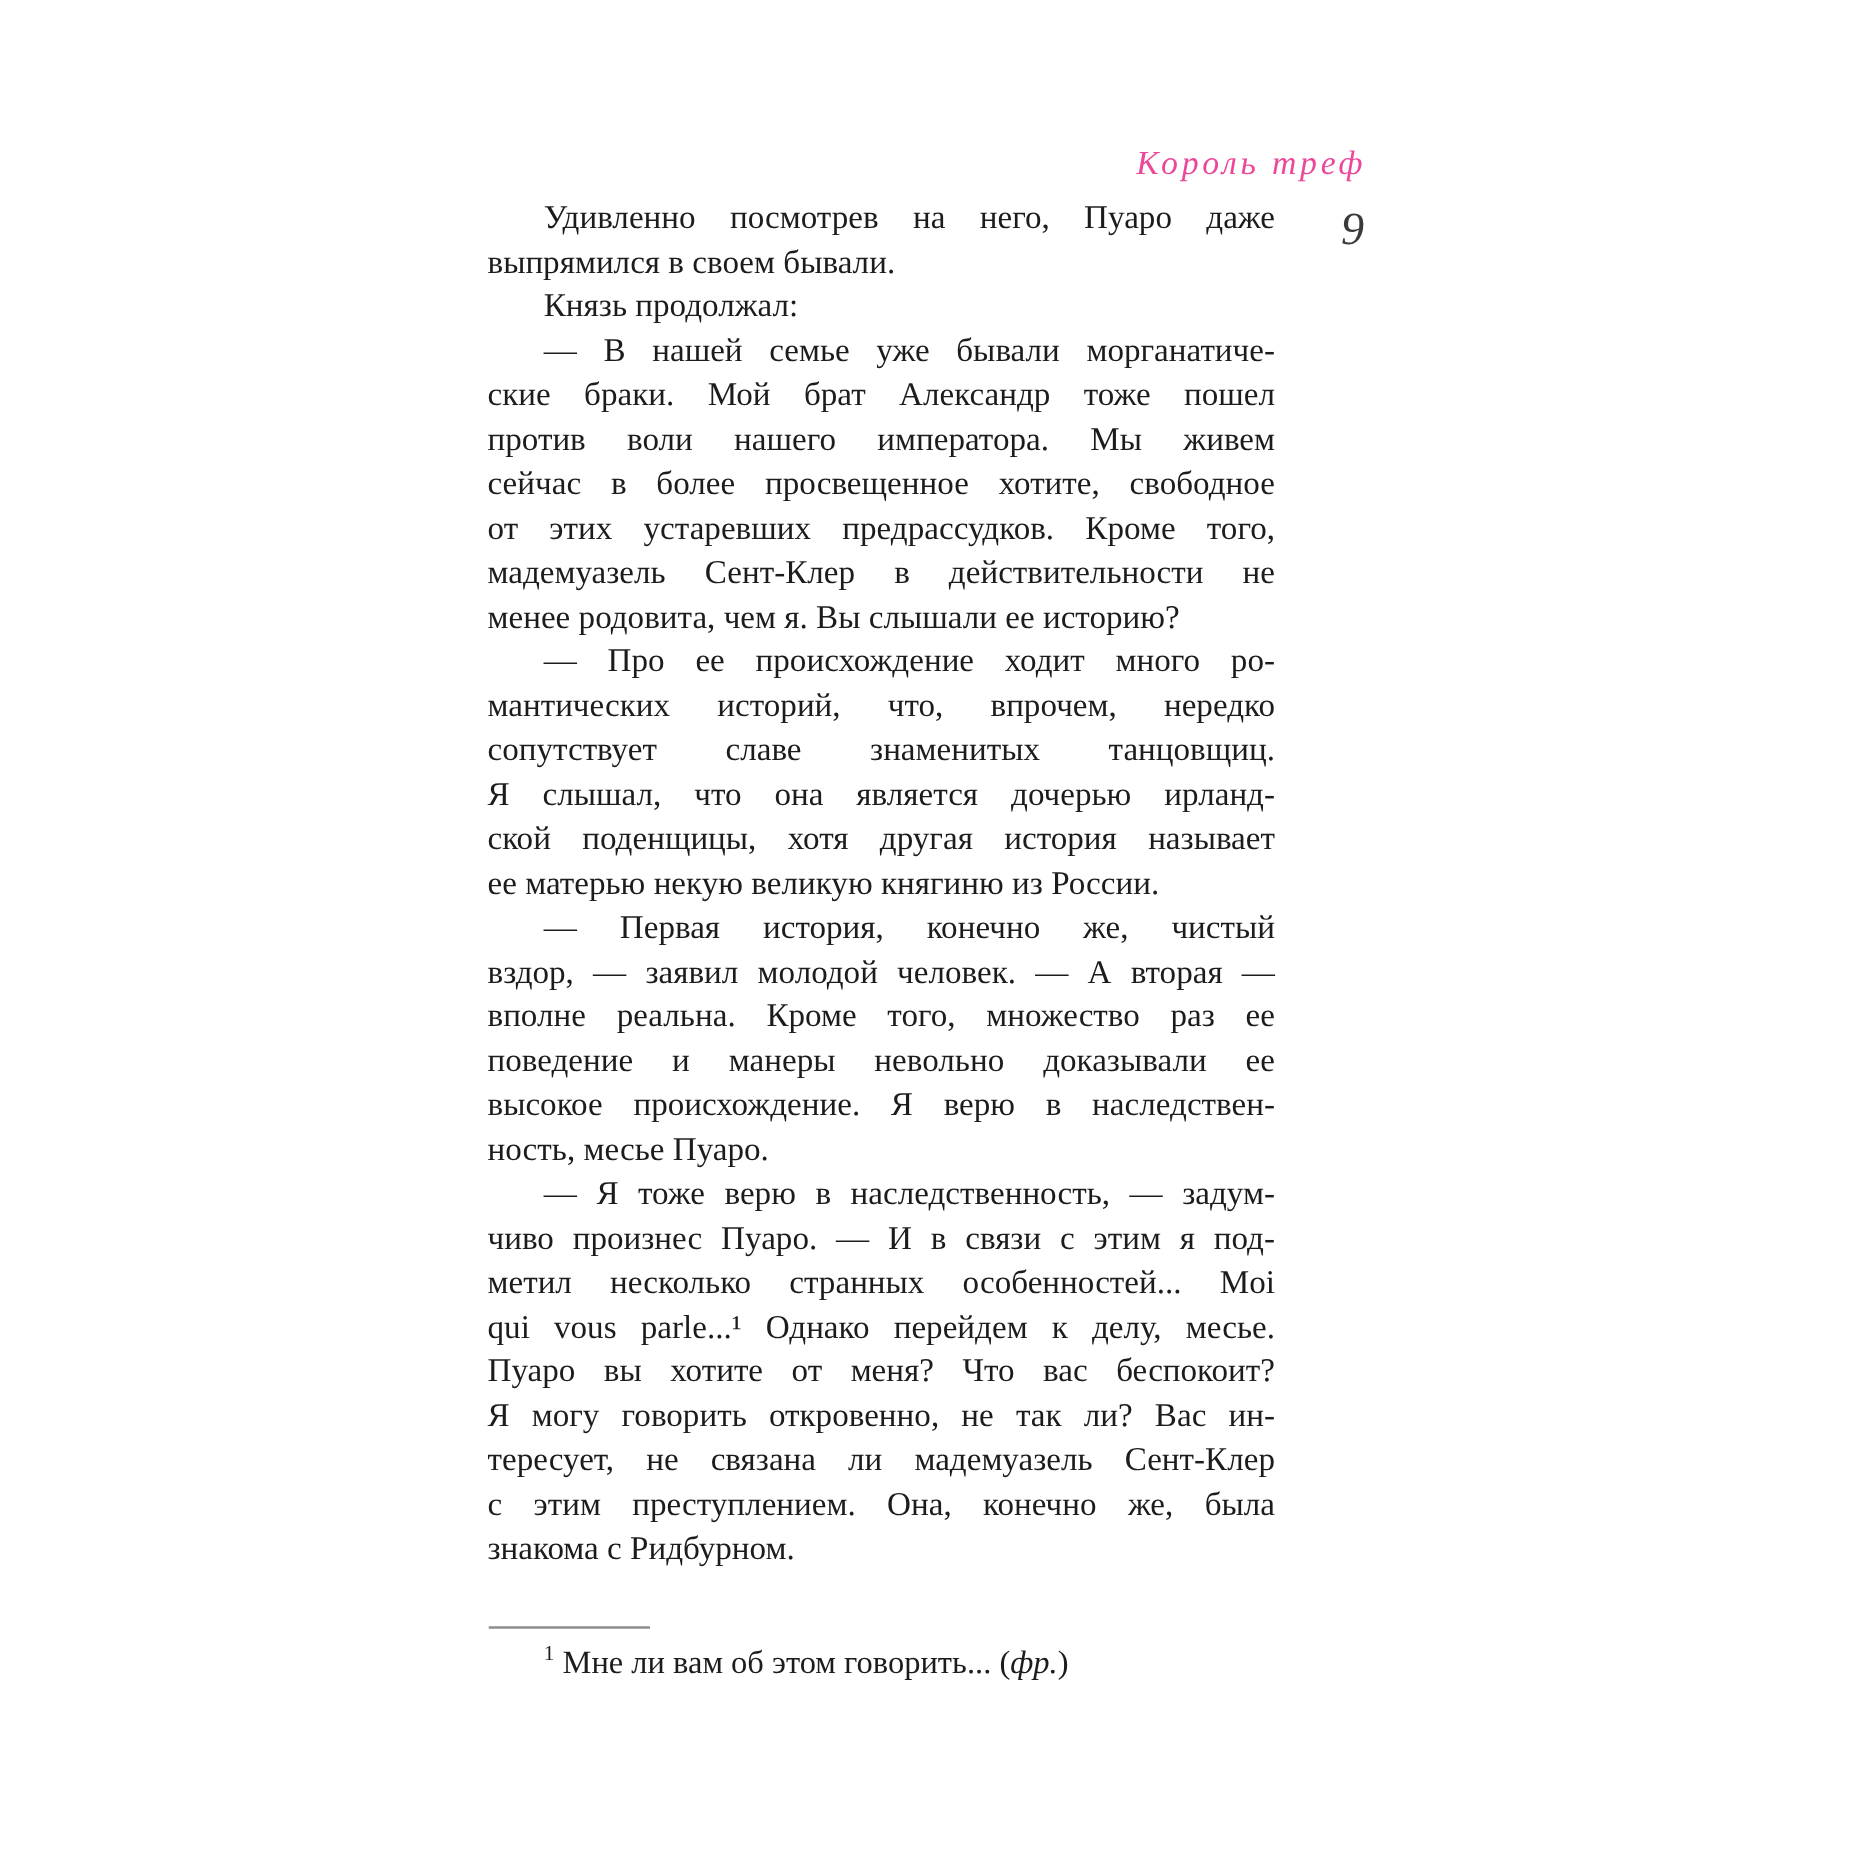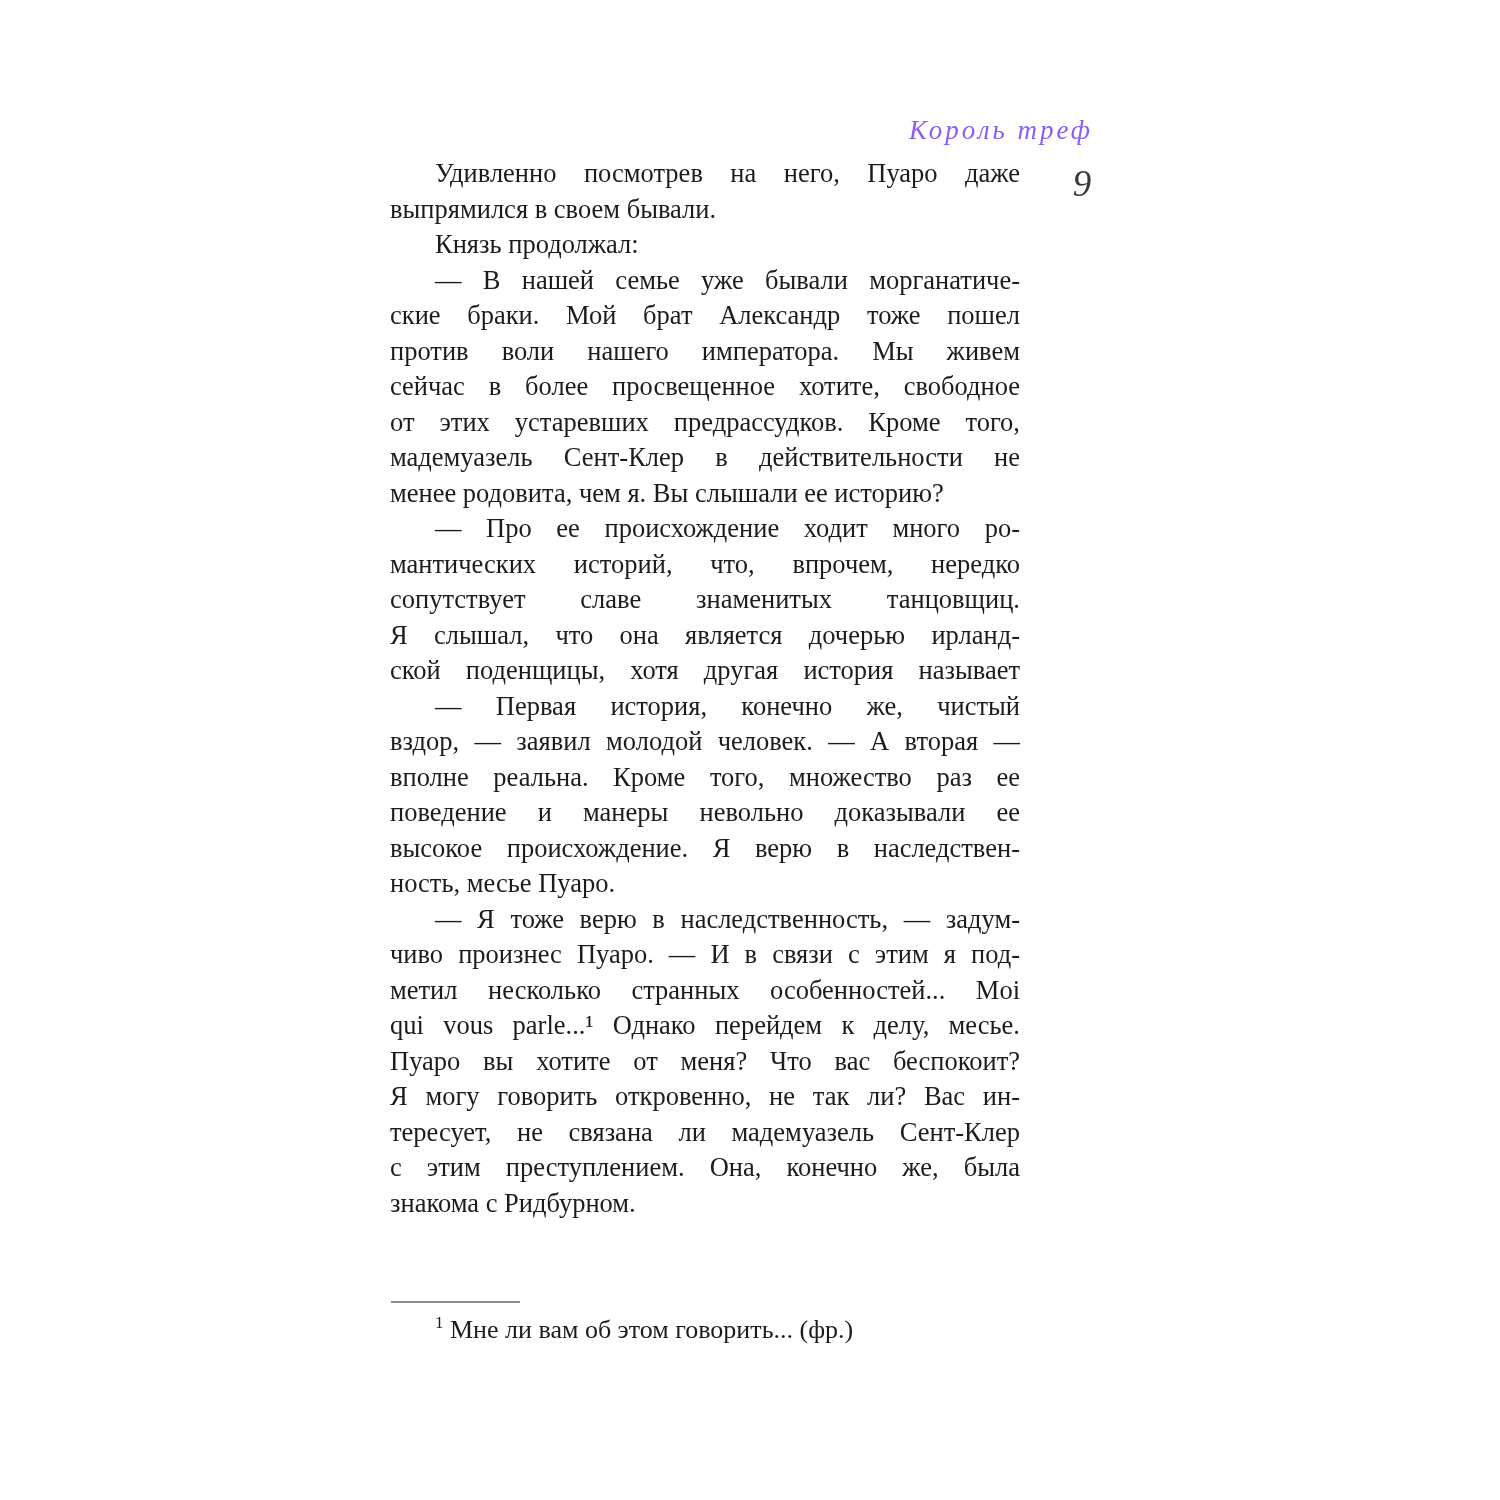--- a/index.html
+++ b/index.html
@@ -20,21 +20,21 @@
   .running-head {
     position: absolute;
     top: 114px;
     left: 390px;
     width: 703px;
     text-align: right;
     font-style: italic;
     font-size: 27px;
     line-height: 32px;
     letter-spacing: 3px;
-    color: #8b5cf6;
+    color: #ec4899;
   }
   .page-number {
     position: absolute;
     top: 163px;
     left: 1062px;
     width: 40px;
     text-align: center;
     font-style: italic;
     font-size: 37px;
     line-height: 42px;
@@ -73,21 +73,21 @@
     padding-left: 45px;
     box-sizing: border-box;
     font-size: 26px;
     line-height: 34px;
   }
   .footnote-line sup {
     font-size: 17px;
     vertical-align: super;
     line-height: 0;
   }
-  .footnote-lang { }
+  .footnote-lang { font-style: italic; }
 </style>
 </head>
 <body>
 
 <div class="page">
 
   <div class="running-head">Король треф</div>
 
   <div class="page-number">9</div>
 
@@ -107,20 +107,21 @@
         <div class="line">от этих устаревших предрассудков. Кроме того,</div>
         <div class="line">мадемуазель Сент-Клер в действительности не</div>
         <div class="line last">менее родовита, чем я. Вы слышали ее историю?</div>
       </div>
       <div class="para">
         <div class="line first">— Про ее происхождение ходит много ро-</div>
         <div class="line">мантических историй, что, впрочем, нередко</div>
         <div class="line">сопутствует славе знаменитых танцовщиц.</div>
         <div class="line">Я слышал, что она является дочерью ирланд-</div>
         <div class="line">ской поденщицы, хотя другая история называет</div>
+        <div class="line last">ее матерью некую великую княгиню из России.</div>
       </div>
       <div class="para">
         <div class="line first">— Первая история, конечно же, чистый</div>
         <div class="line">вздор, — заявил молодой человек. — А вторая —</div>
         <div class="line">вполне реальна. Кроме того, множество раз ее</div>
         <div class="line">поведение и манеры невольно доказывали ее</div>
         <div class="line">высокое происхождение. Я верю в наследствен-</div>
         <div class="line last">ность, месье Пуаро.</div>
       </div>
       <div class="para">

